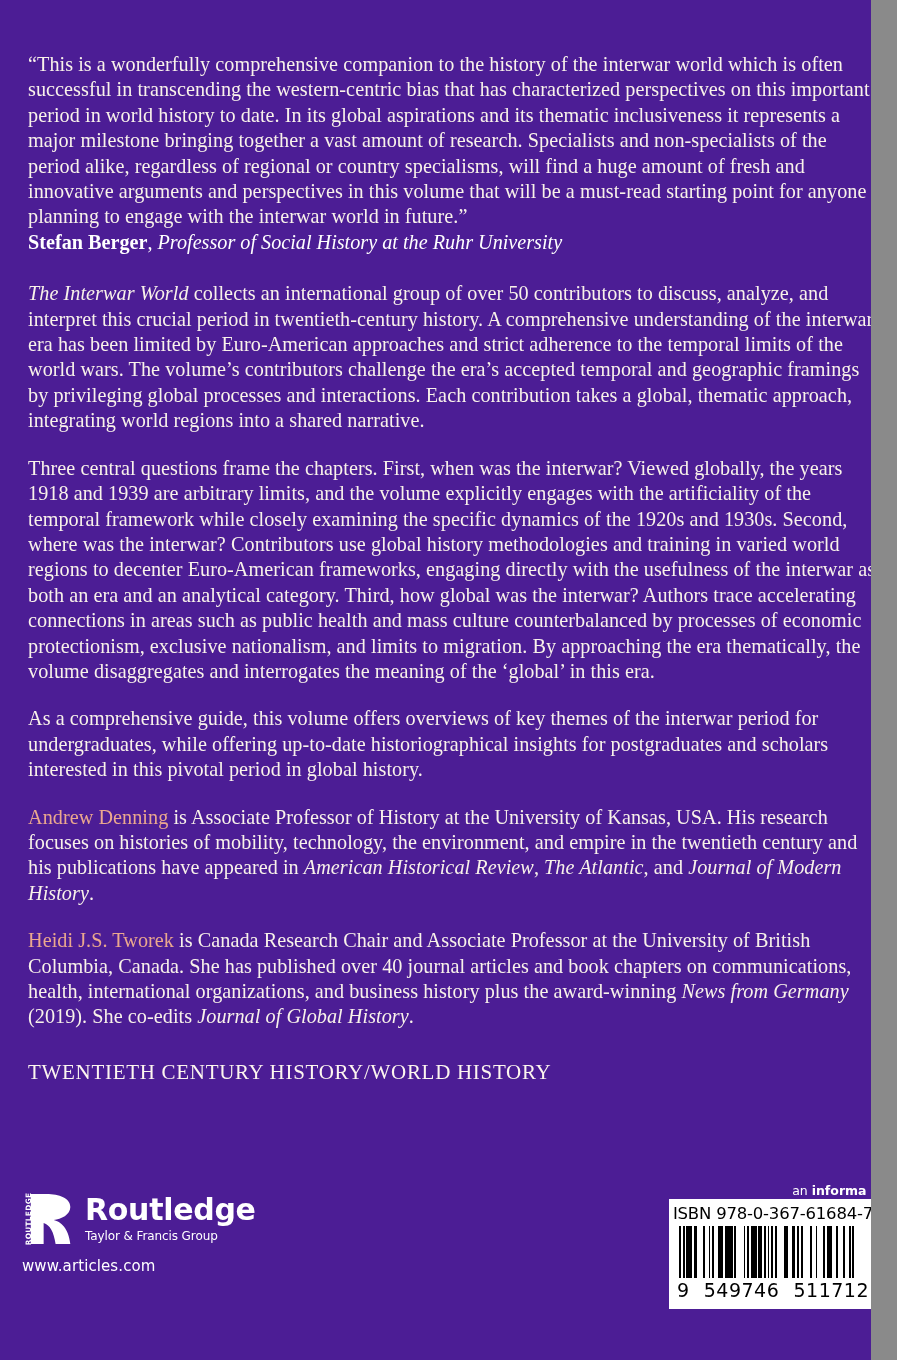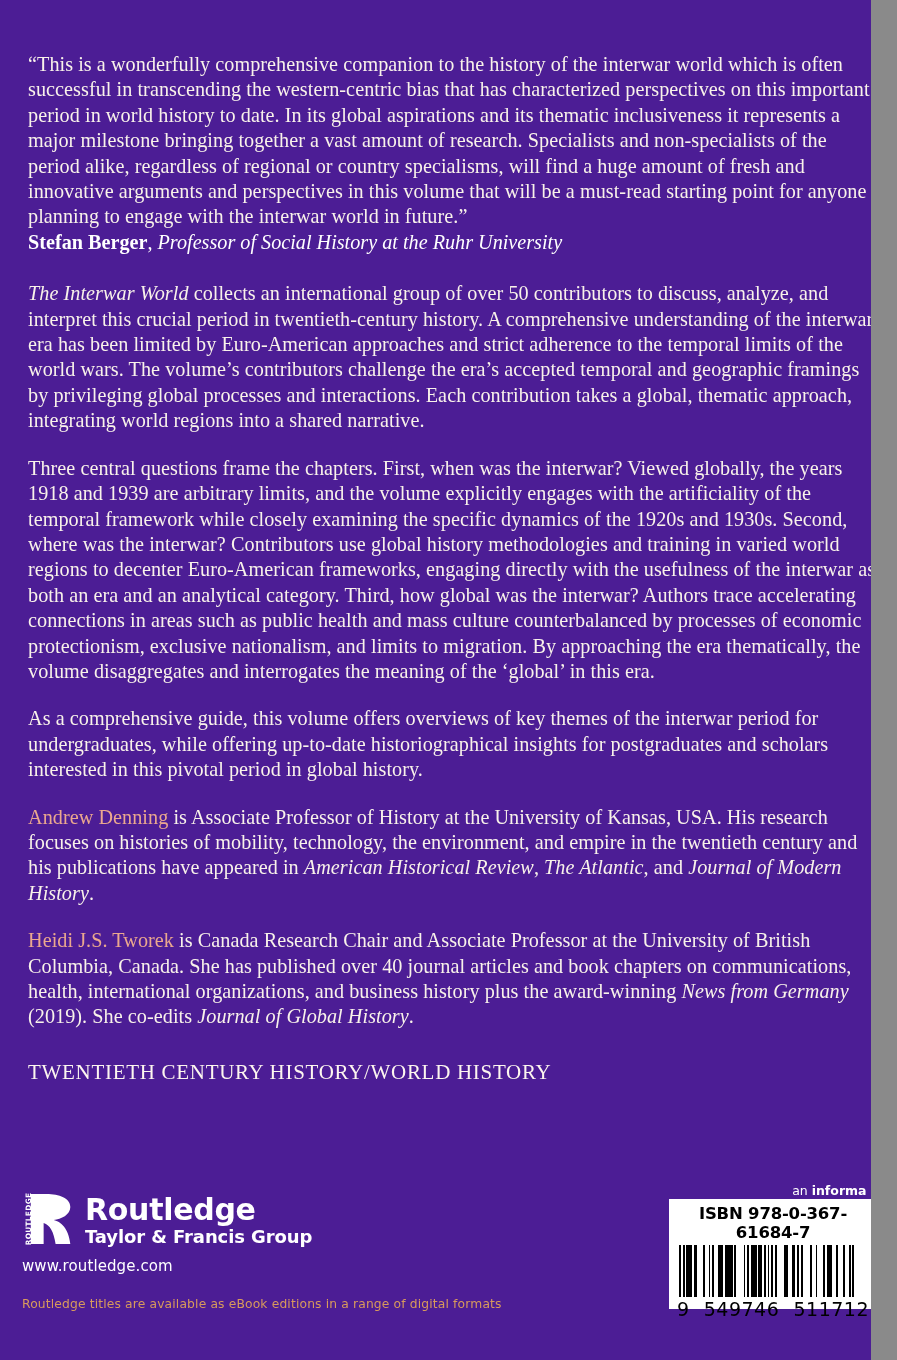--- a/index.html
+++ b/index.html
@@ -90,26 +90,25 @@
   .logo-routledge {
     font-family: "DejaVu Sans", "Liberation Sans", sans-serif;
     font-size: 30px;
     line-height: 31px;
     font-weight: bold;
     color: #ffffff;
     letter-spacing: -0.3px;
   }
   .logo-tfg {
     font-family: "DejaVu Sans", "Liberation Sans", sans-serif;
-    font-size: 18px;
+    font-size: 12px;
     line-height: 19px;
     color: #ffffff;
     letter-spacing: -0.1px;
     margin-top: 2px;
-    font-weight: bold;
   }
   .logo-url {
     position: absolute;
     left: 22px;
     top: 72px;
     font-family: "DejaVu Sans", "Liberation Sans", sans-serif;
     font-size: 15px;
     color: #ffffff;
     letter-spacing: 0.1px;
   }
@@ -143,21 +142,21 @@
     width: 208px;
     height: 110px;
     background: #ffffff;
     box-sizing: border-box;
     padding: 5px 0 0 0;
   }
   .isbn-line {
     text-align: center;
     font-family: "DejaVu Sans", "Liberation Sans", sans-serif;
     font-size: 16.5px;
-    font-weight: bold;
+    font-weight: normal;
     color: #000000;
     letter-spacing: -0.2px;
     margin-bottom: 3px;
   }
   .bars {
     height: 52px;
     margin: 0 10px;
     display: flex;
     align-items: stretch;
   }
@@ -211,23 +210,22 @@
           <rect x="0" y="0" width="52" height="54" fill="none"></rect>
           <text x="9" y="27" fill="#ffffff" font-family="DejaVu Sans, Liberation Sans, sans-serif" font-size="7.4" font-weight="bold" letter-spacing="0.3" transform="rotate(-90 9 27)" text-anchor="middle">ROUTLEDGE</text>
         </svg>
       </div>
       <div class="logo-words">
         <div class="logo-routledge">Routledge</div>
         <div class="logo-tfg">Taylor &amp; Francis Group</div>
       </div>
     </div>
 
-    <div class="logo-url">www.routledge.com</div>
-
-    <div class="ebook-note">Routledge titles are available as eBook editions in a range of digital formats</div>
+    <div class="logo-url">www.articles.com</div>
+
 
     <div class="informa"><span>an </span><b>informa</b><span> business</span></div>
 
     <div class="barcode-box">
       <div class="isbn-line">ISBN 978-0-367-61684-7</div>
       <div class="bars" id="bars">
           <i class="" style="width:1.85px"></i>
           <i class="g" style="width:1.85px"></i>
           <i class="" style="width:1.85px"></i>
           <i class="g" style="width:1.85px"></i>

